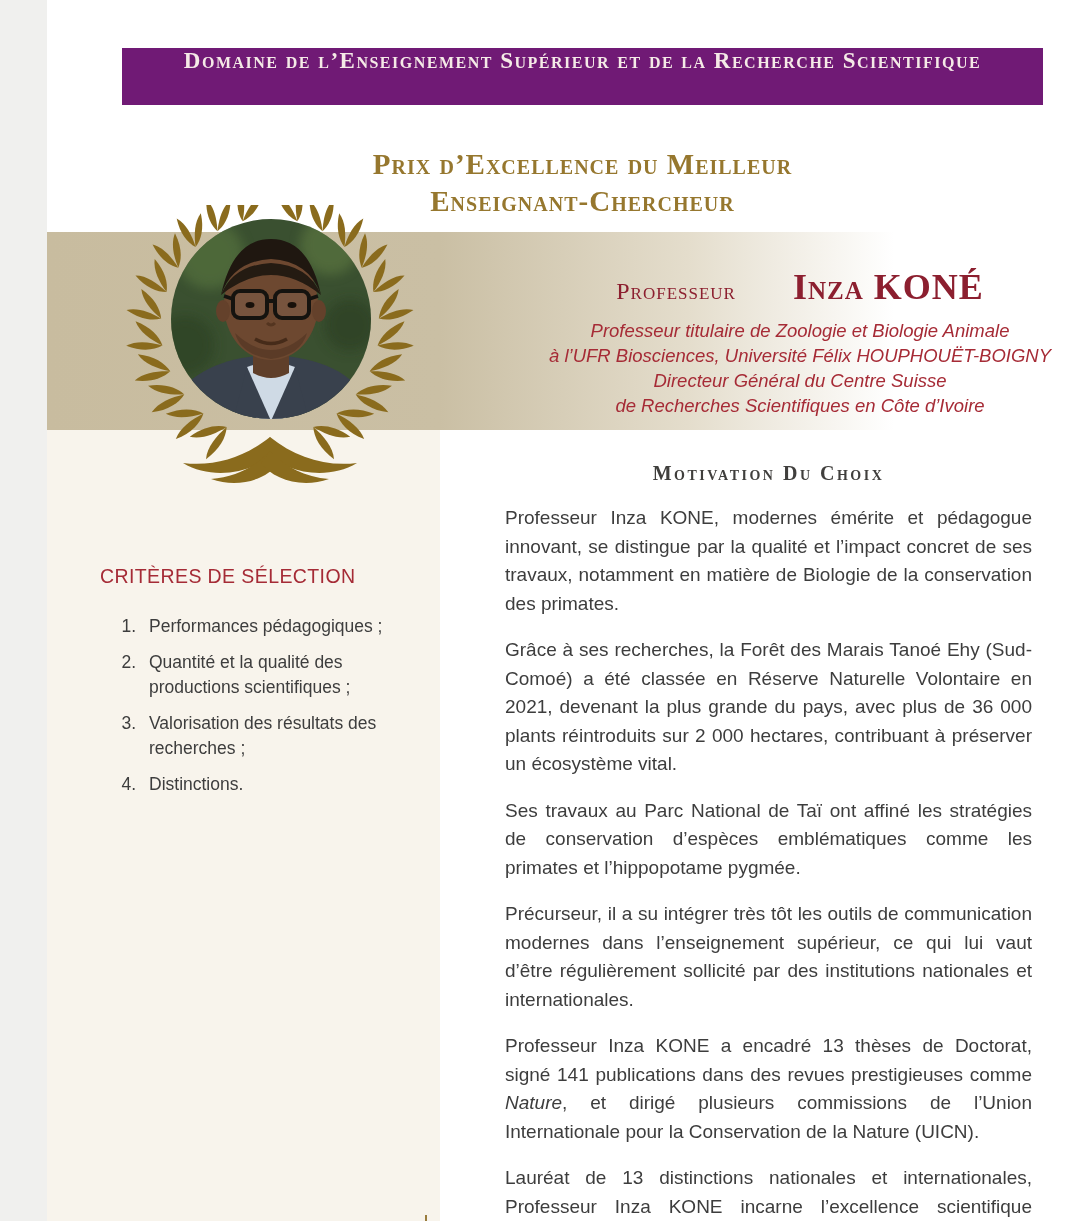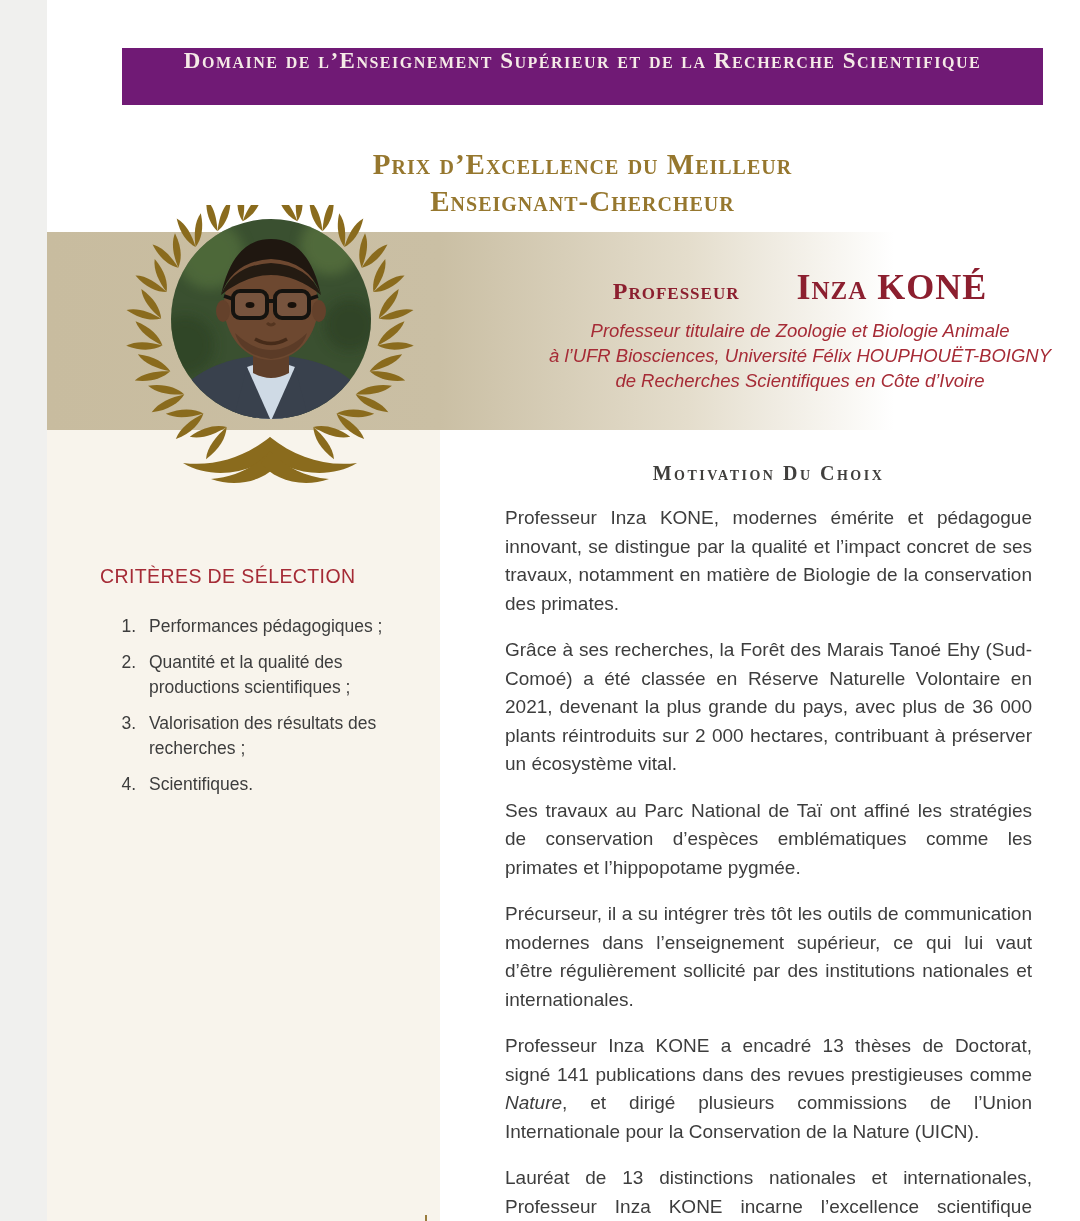--- a/index.html
+++ b/index.html
@@ -29,21 +29,21 @@
   .prize-title{
     position:absolute;left:122px;top:118px;width:921px;text-align:center;
     font-family:"Liberation Serif",serif;font-variant:small-caps;font-weight:700;
     color:#96772e;font-size:29px;line-height:37px;letter-spacing:1px;margin-top:28px;
   }
   
   .wreath-wrap{position:absolute;left:115px;top:205px;width:310px;height:300px;}
   
   .name-block{position:absolute;left:540px;top:266px;width:520px;text-align:center;}
   .name-line{font-family:"Liberation Serif",serif;color:#8c1f2f;font-variant:small-caps;white-space:nowrap;}
-  .name-prefix{font-size:24px;font-weight:700;letter-spacing:1px;margin-right:9px;}
+  .name-prefix{font-size:24px;font-weight:400;letter-spacing:1px;margin-right:9px;}
   .name-main{font-size:36px;font-weight:700;letter-spacing:1px;margin-left:48px;}
   .role-lines{margin-top:10px;font-style:italic;color:#a62b36;font-size:18.5px;line-height:25px;font-weight:500;}
   .role-lines span{display:block;}
   
   .motivation-heading{
     position:absolute;left:505px;top:462px;width:527px;text-align:center;
     font-family:"Liberation Serif",serif;font-variant:small-caps;font-weight:600;
     color:#403f3d;font-size:20px;letter-spacing:2.5px;white-space:nowrap;
   }
   .body-col{position:absolute;left:505px;top:504px;width:527px;color:#3d3d3d;}
@@ -171,20 +171,21 @@
     </svg>
   </div>
 
   <div class="name-block">
     <div class="name-line">
       <span class="name-prefix">Professeur</span><span class="name-main">Inza KONÉ</span>
     </div>
     <div class="role-lines">
       <span>Professeur titulaire de Zoologie et Biologie Animale</span>
       <span>à l’UFR Biosciences, Université Félix HOUPHOUËT-BOIGNY</span>
+      <span>Directeur Général du Centre Suisse</span>
       <span>de Recherches Scientifiques en Côte d’Ivoire</span>
     </div>
   </div>
 
   <div class="motivation-heading">Motivation Du Choix</div>
 
   <div class="body-col">
     <p>Professeur Inza KONE, modernes émérite et pédagogue innovant, se distingue par la qualité et l’impact concret de ses travaux, notamment en matière de Biologie de la conservation des primates.</p>
     <p>Grâce à ses recherches, la Forêt des Marais Tanoé Ehy (Sud-Comoé) a été classée en Réserve Naturelle Volontaire en 2021, devenant la plus grande du pays, avec plus de 36 000 plants réintroduits sur 2 000 hectares, contribuant à préserver un écosystème vital.</p>
     <p>Ses travaux au Parc National de Taï ont affiné les stratégies de conservation d’espèces emblématiques comme les primates et l’hippopotame pygmée.</p>
@@ -192,21 +193,21 @@
     <p><span>Professeur Inza KONE a encadré 13 thèses de Doctorat, signé 141 publications dans des revues prestigieuses comme </span><em>Nature</em><span>, et dirigé plusieurs commissions de l’Union Internationale pour la Conservation de la Nature (UICN).</span></p>
     <p>Lauréat de 13 distinctions nationales et internationales, Professeur Inza KONE incarne l’excellence scientifique ivoirienne et participe au rayonnement académique de notre pays.</p>
   </div>
 
   <div class="criteria">
     <p class="criteria-heading">CRITÈRES DE SÉLECTION</p>
     <ol>
       <li>Performances pédagogiques ;</li>
       <li>Quantité et la qualité des productions scientifiques ;</li>
       <li>Valorisation des résultats des recherches ;</li>
-      <li>Scientifiques.</li>
+      <li>Distinctions.</li>
     </ol>
   </div>
 
   <div class="footer">
     <span class="footer-caps">La Journée Nationale de l’Excellence 2025</span>
     <span class="footer-bar"></span>
     <span class="footer-page">89</span>
   </div>
 
 </div>

